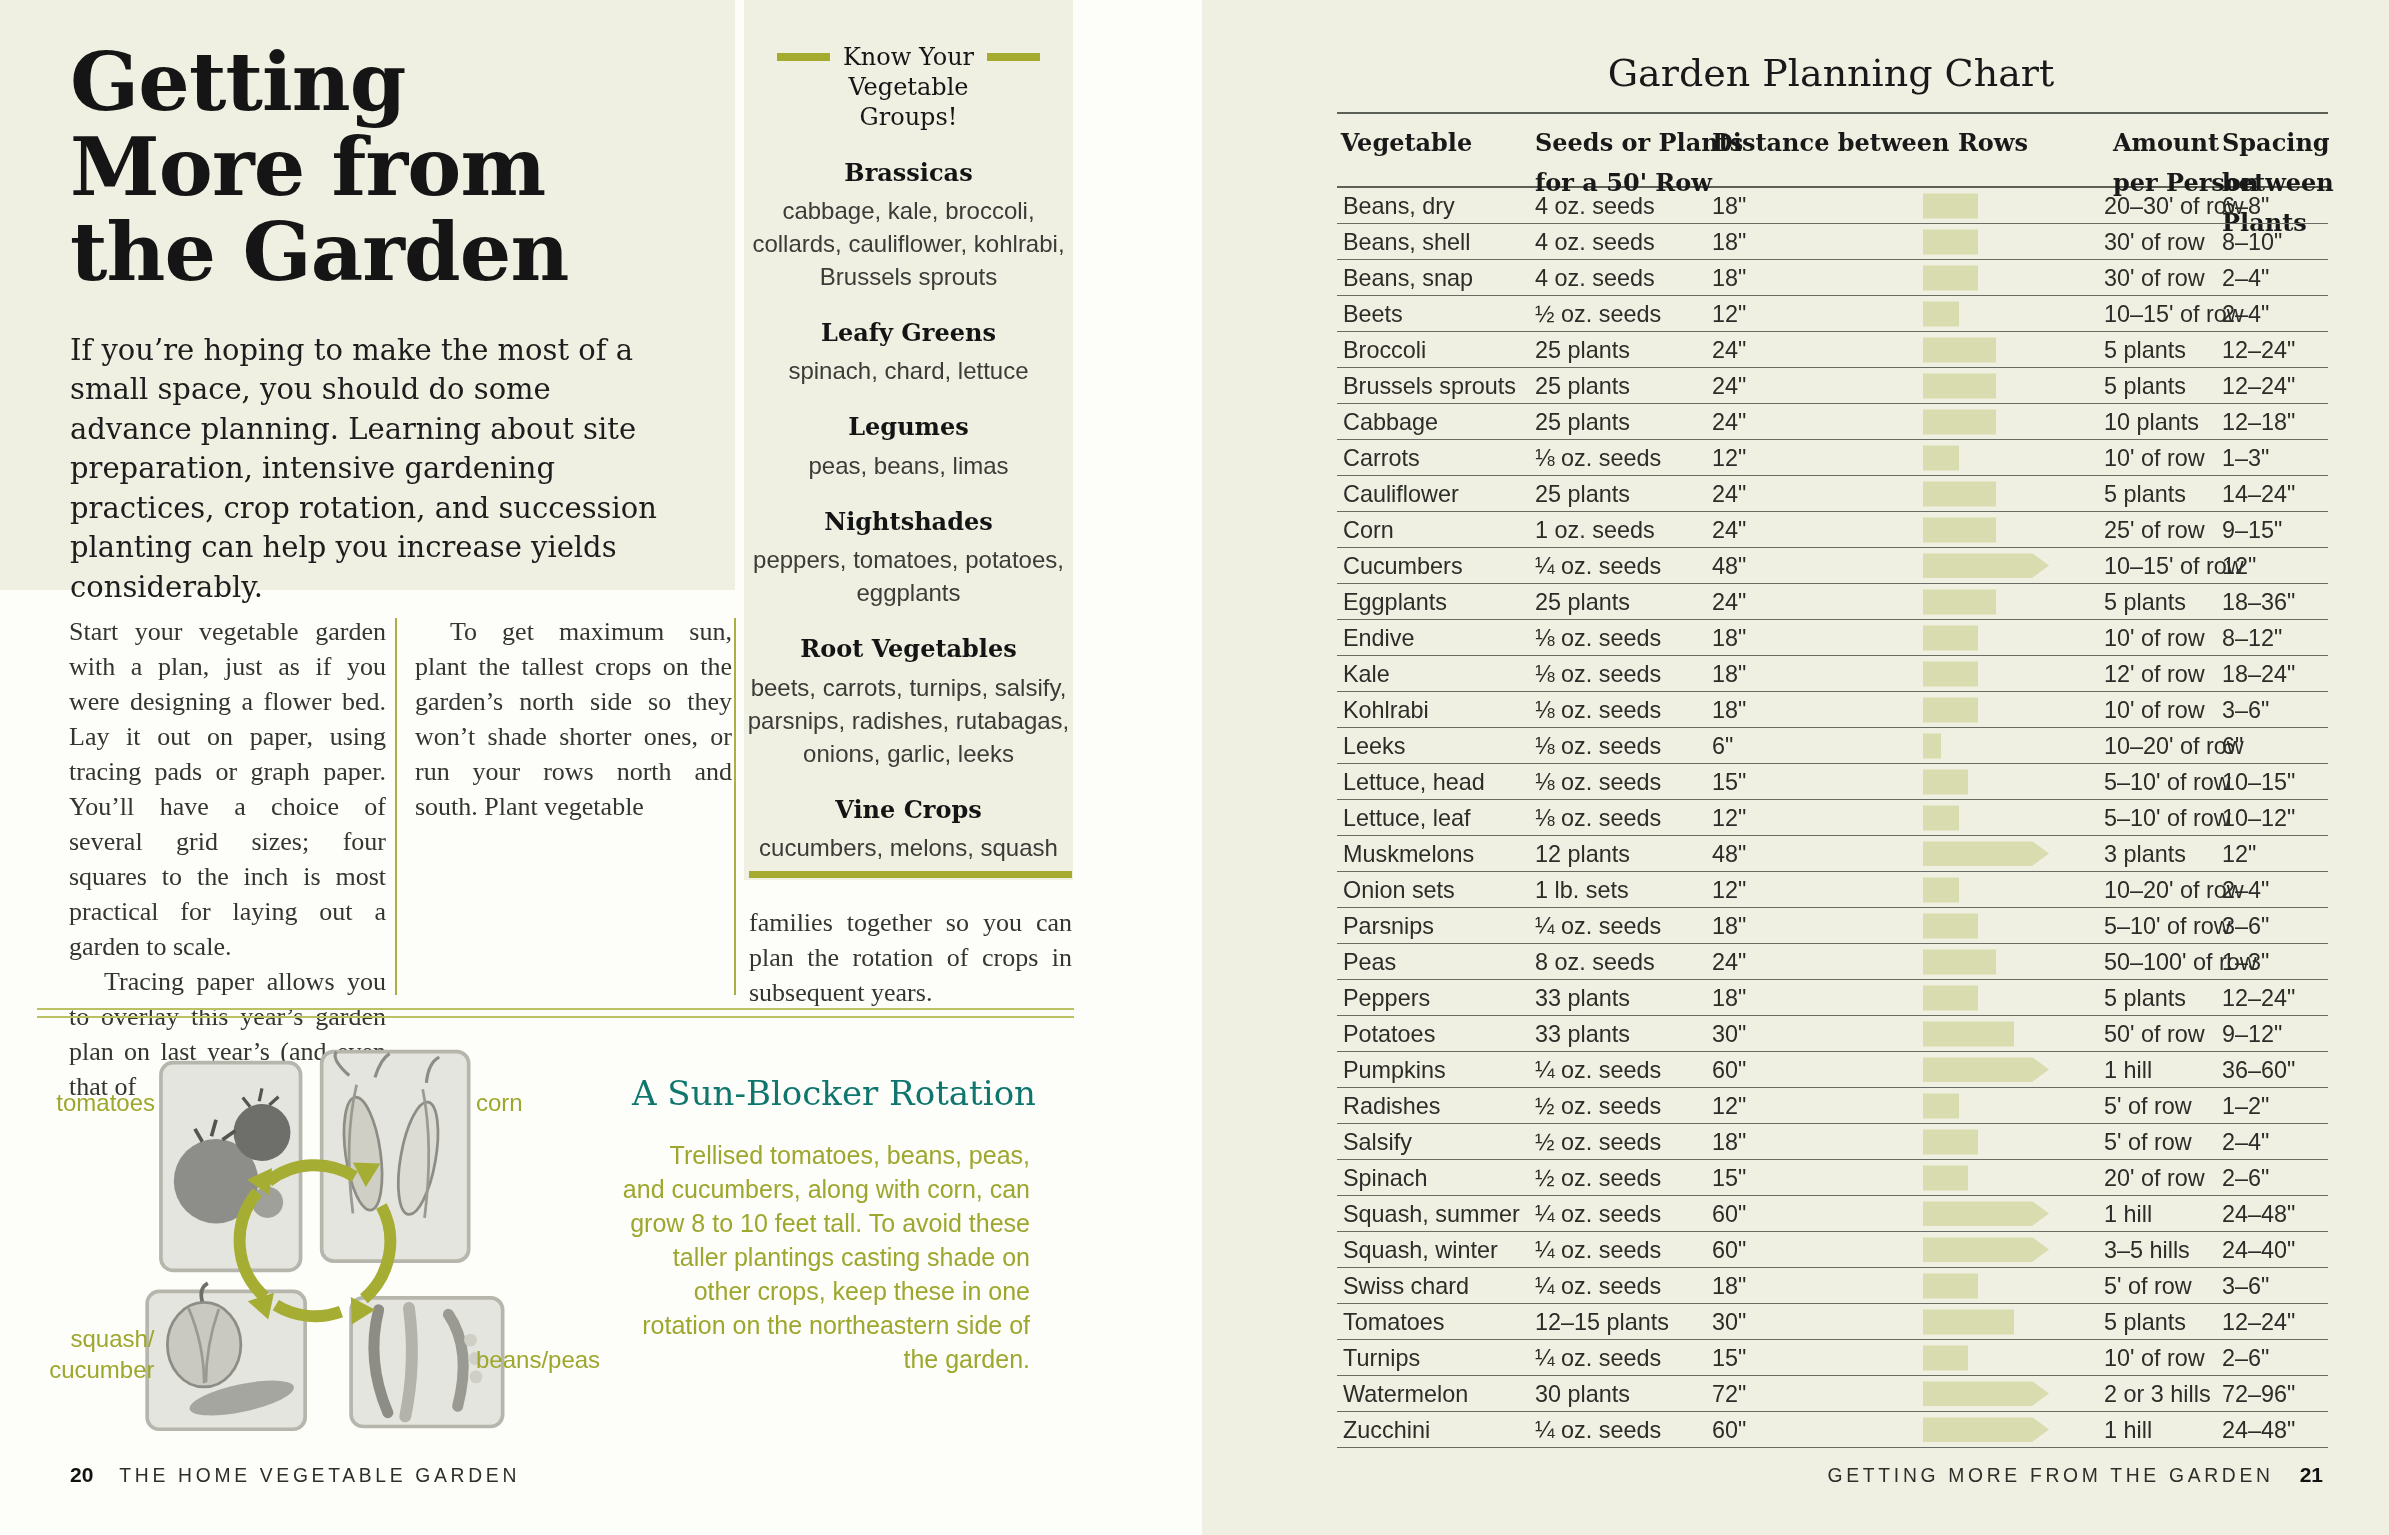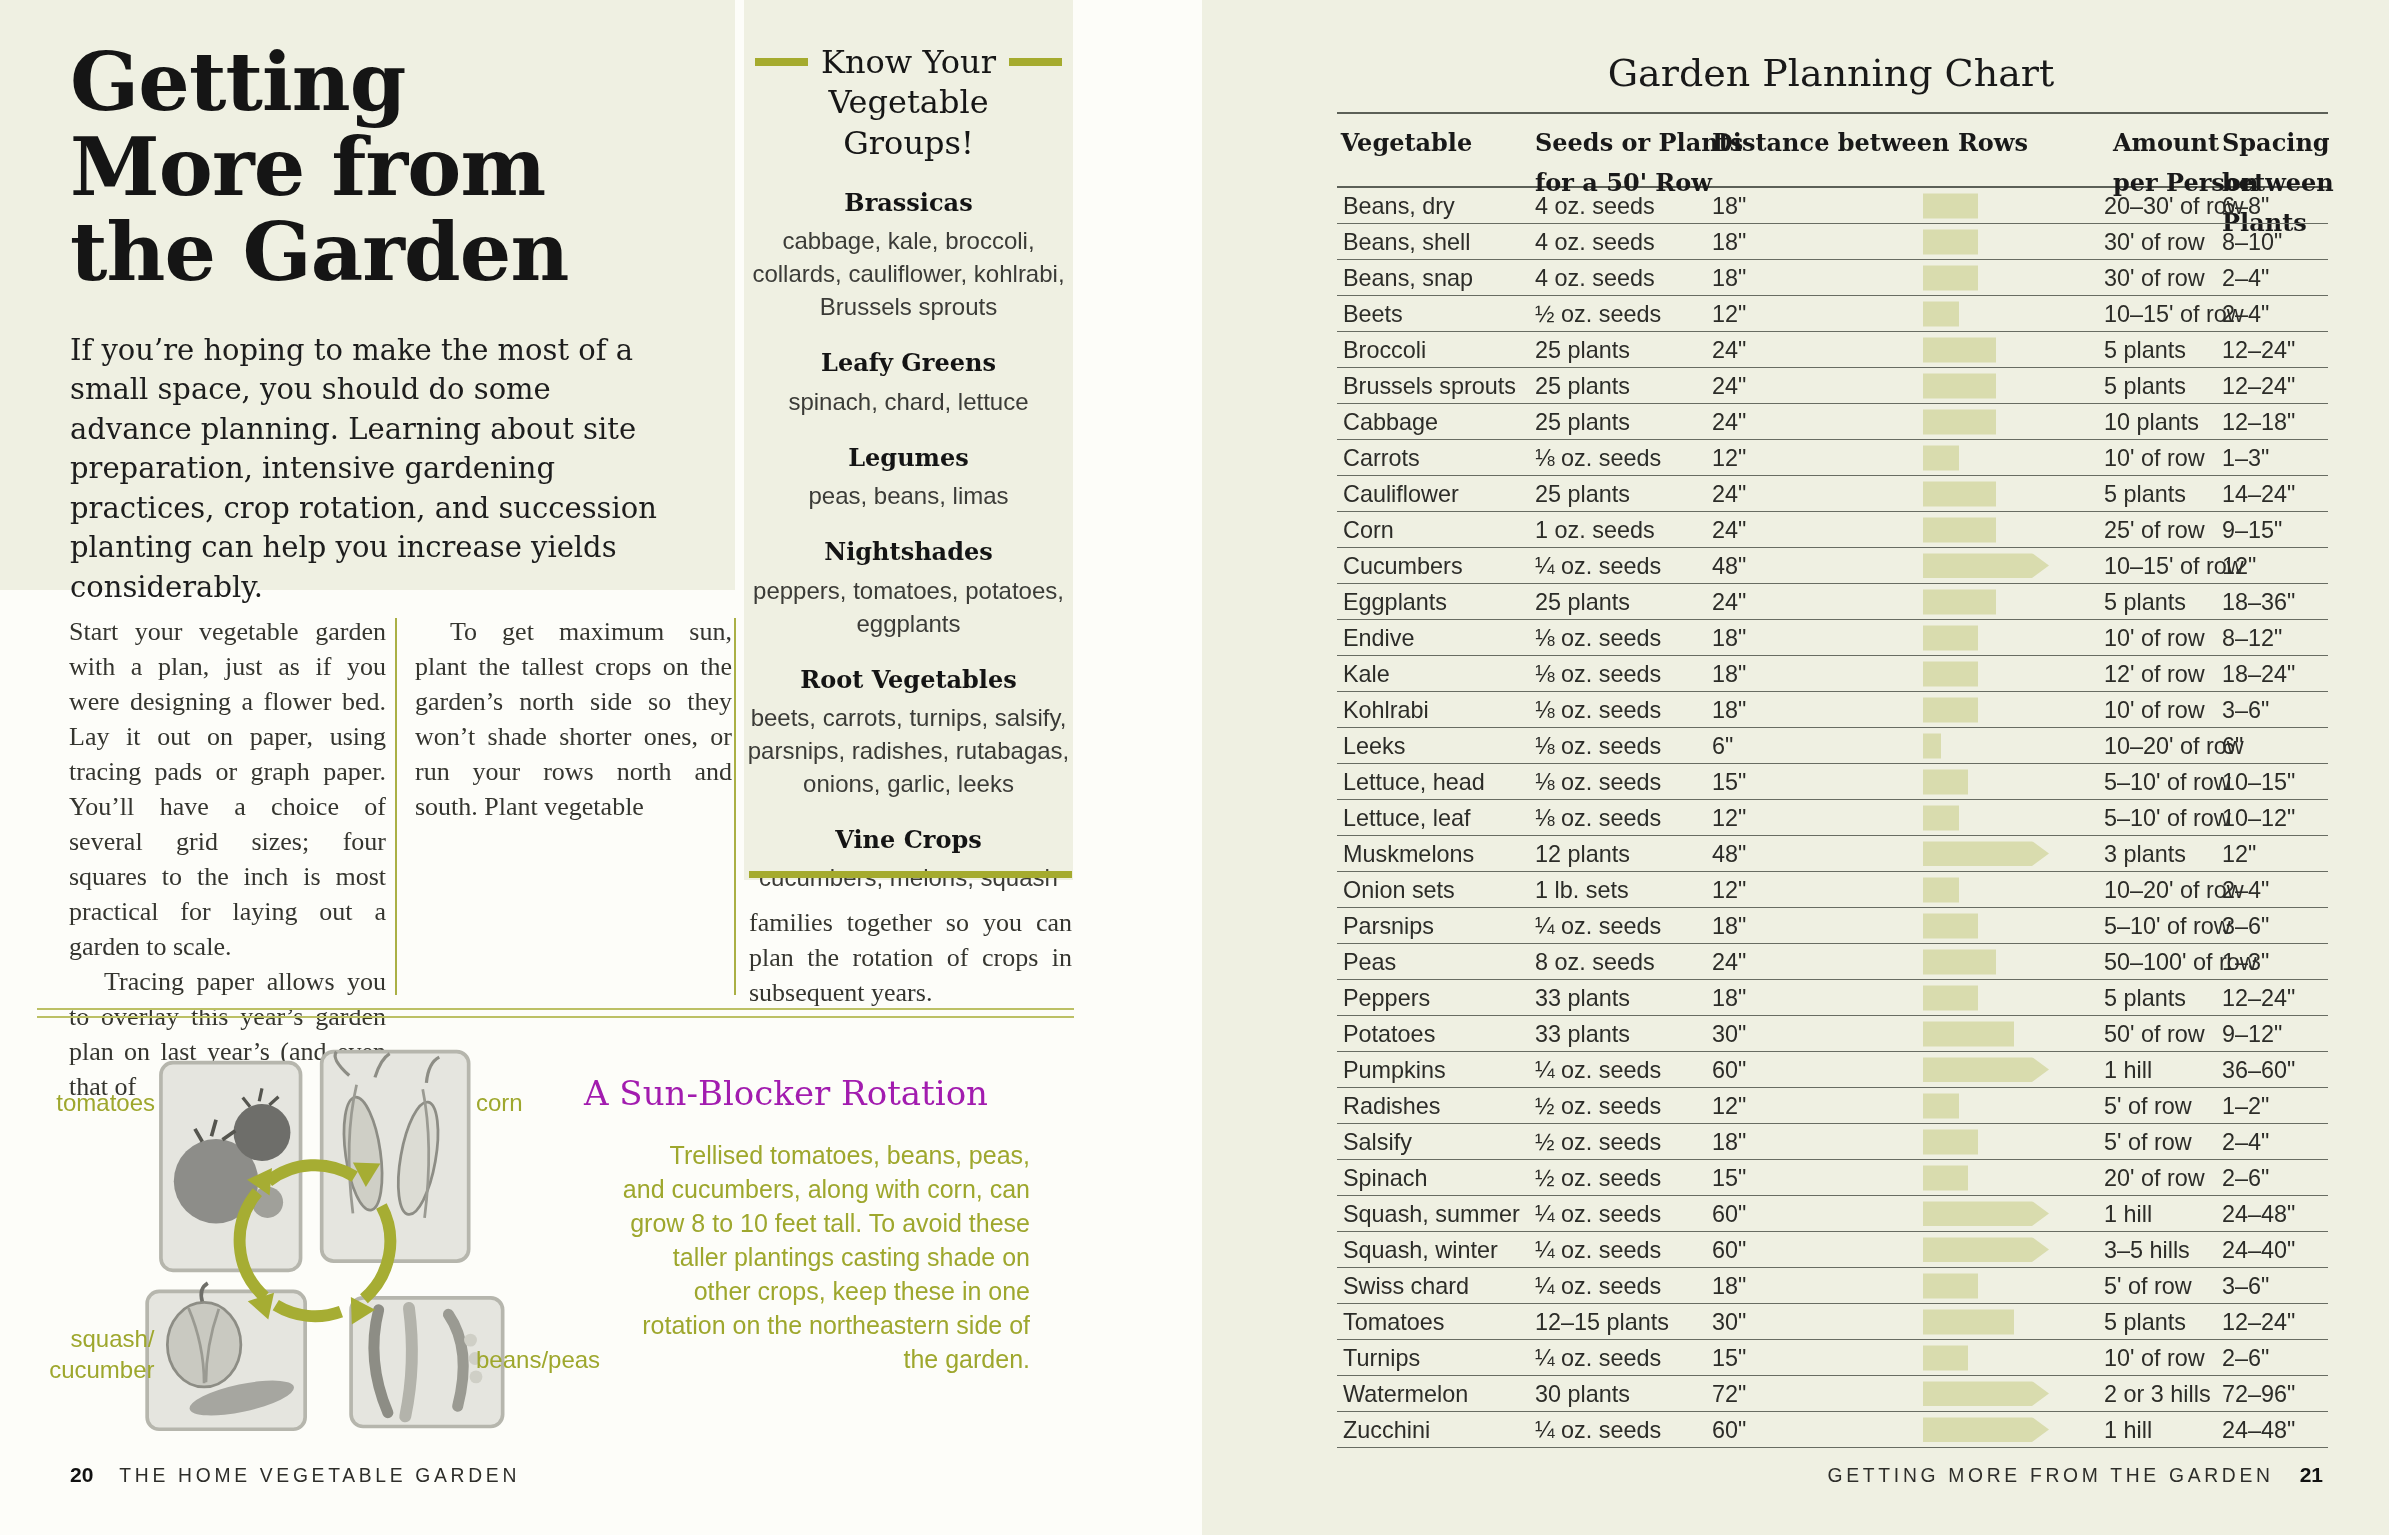--- a/index.html
+++ b/index.html
@@ -23,36 +23,36 @@
   #col3{left:749px;top:905px;width:323px;}
   .vrule{position:absolute;top:618px;width:2.3px;height:377px;background:#aab045;}
   #vrule1{left:395px;}
   #vrule2{left:734px;}
   .hrule-olive{position:absolute;left:37px;width:1037px;height:1.8px;background:#bcc065;}
   
   #sidebar{position:absolute;left:744px;top:0;width:329px;height:880px;}
   #sidebar-inner{padding-top:42px;text-align:center;}
   #sb-title-row{display:flex;align-items:center;justify-content:center;gap:13px;}
   .sb-dash{width:53px;height:8.3px;background:#a5ab2e;flex:0 0 auto;}
-  #sb-title-1,#sb-title-rest{font-family:"DejaVu Serif",serif;font-size:32px;line-height:1.26;color:#161616;}
+  #sb-title-1,#sb-title-rest{font-family:"DejaVu Serif",serif;font-size:24px;line-height:1.26;color:#161616;}
   #sb-title-rest{white-space:pre-line;}
   .sb-group-title{font-family:"DejaVu Serif",serif;font-weight:bold;font-size:24px;
       color:#141414;margin-top:25px;margin-bottom:7.4px;}
   .sb-group-items{font-size:24px;line-height:33px;color:#3b3b37;padding:0 0;}
   #sb-bottombar{position:absolute;left:749px;top:871px;width:323px;height:7.4px;background:#a5ab2e;}
   
   #diagram{position:absolute;left:55px;top:1048px;width:515px;height:395px;}
   .diag-label{position:absolute;font-size:24px;line-height:31px;color:#9ea72d;}
   #lbl-tomatoes{left:37px;top:1087px;width:118px;text-align:right;}
   #lbl-corn{left:476px;top:1087px;}
   #lbl-squash{left:16.5px;top:1323px;width:138px;text-align:right;white-space:pre-line;}
   #lbl-beans{left:476px;top:1344px;}
   
-  #sunblock-head{position:absolute;left:584px;top:1073px;font-family:"DejaVu Serif",serif;
-      font-size:34px;color:#a21caf;}
+  #sunblock-head{position:absolute;left:632px;top:1073px;font-family:"DejaVu Serif",serif;
+      font-size:34px;color:#0f766e;}
   #sunblock-body{position:absolute;left:621px;top:1138px;width:409px;
       font-size:25px;line-height:34px;color:#9ea72d;text-align:right;}
   
   .footer{position:absolute;top:1463px;font-size:19.3px;letter-spacing:3.7px;color:#2e2e2a;}
   .footer b{font-size:21px;letter-spacing:0;color:#111;}
   #footer-left{left:70px;}
   #footer-left b{margin-right:26px;}
   #footer-right{right:66px;text-align:right;}
   #footer-right b{margin-left:26px;}
   

